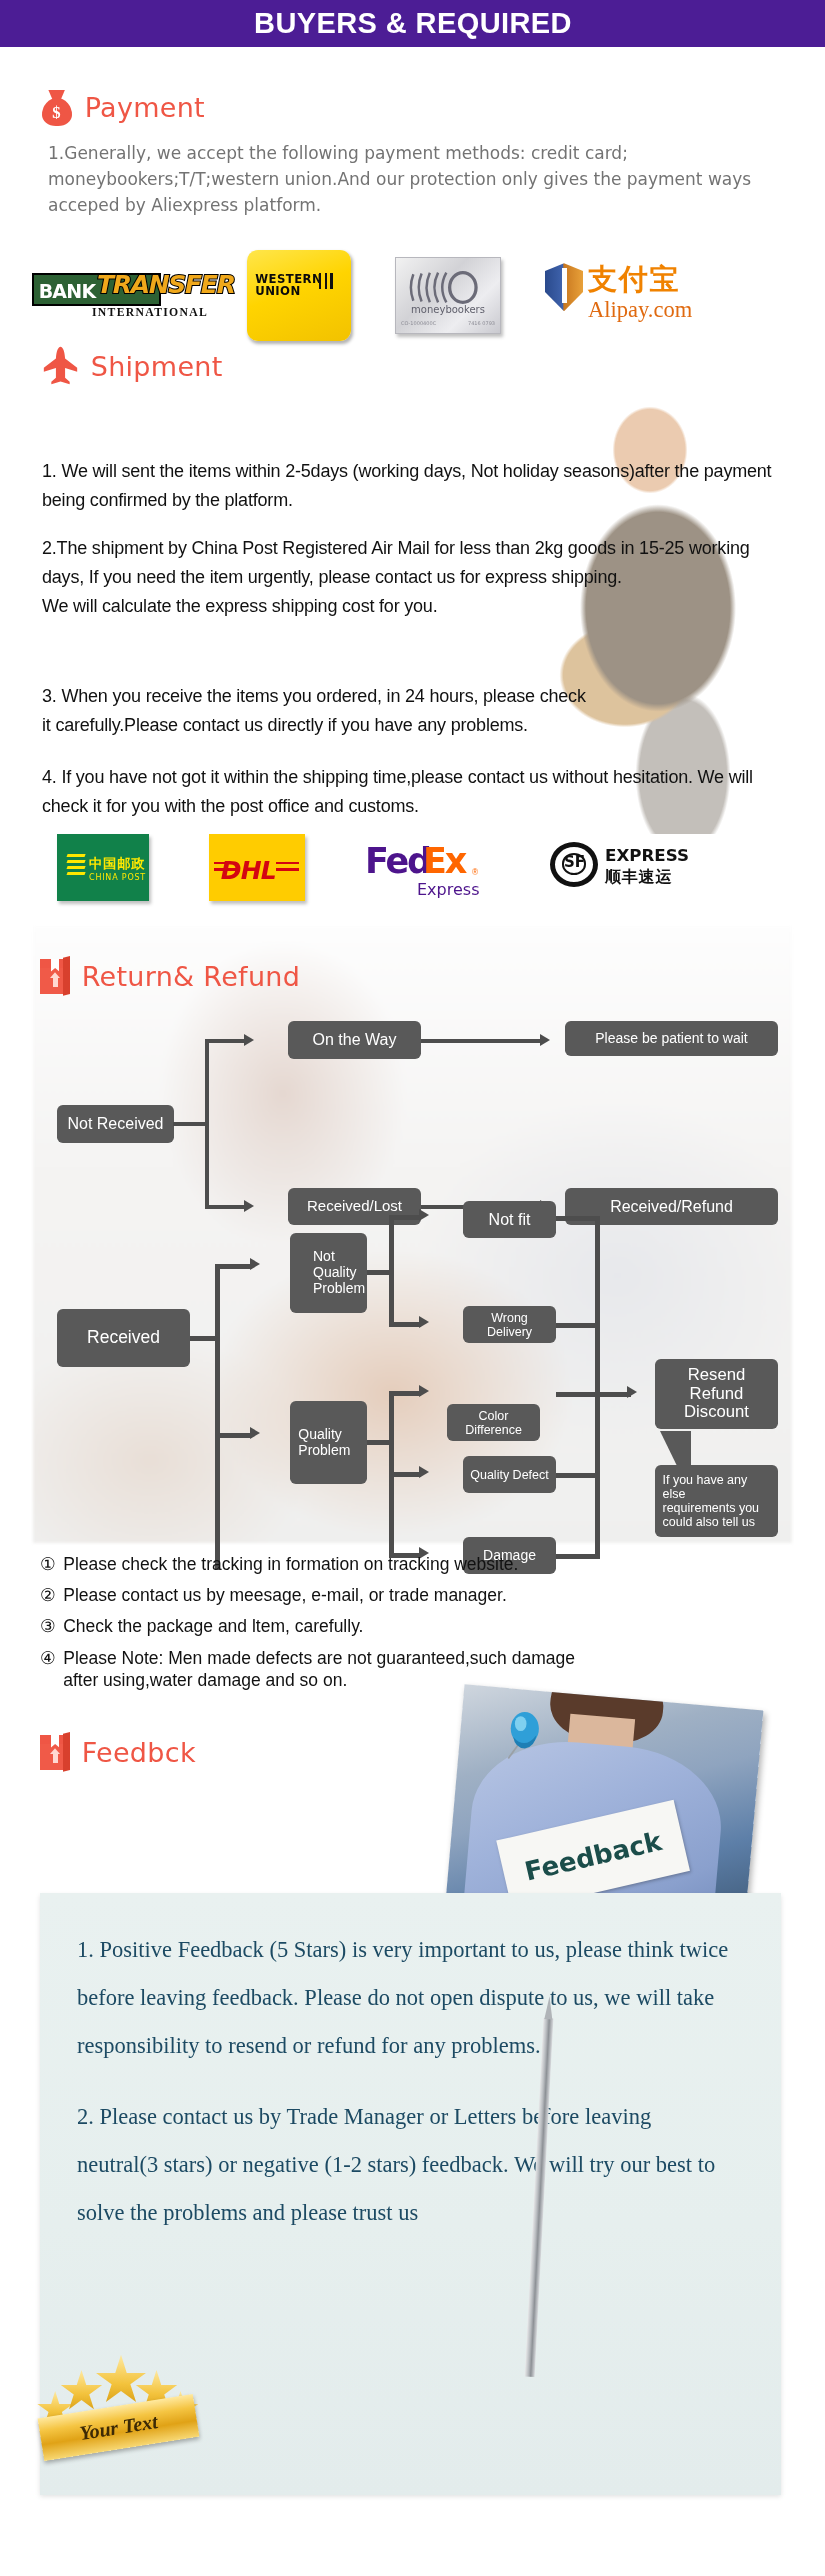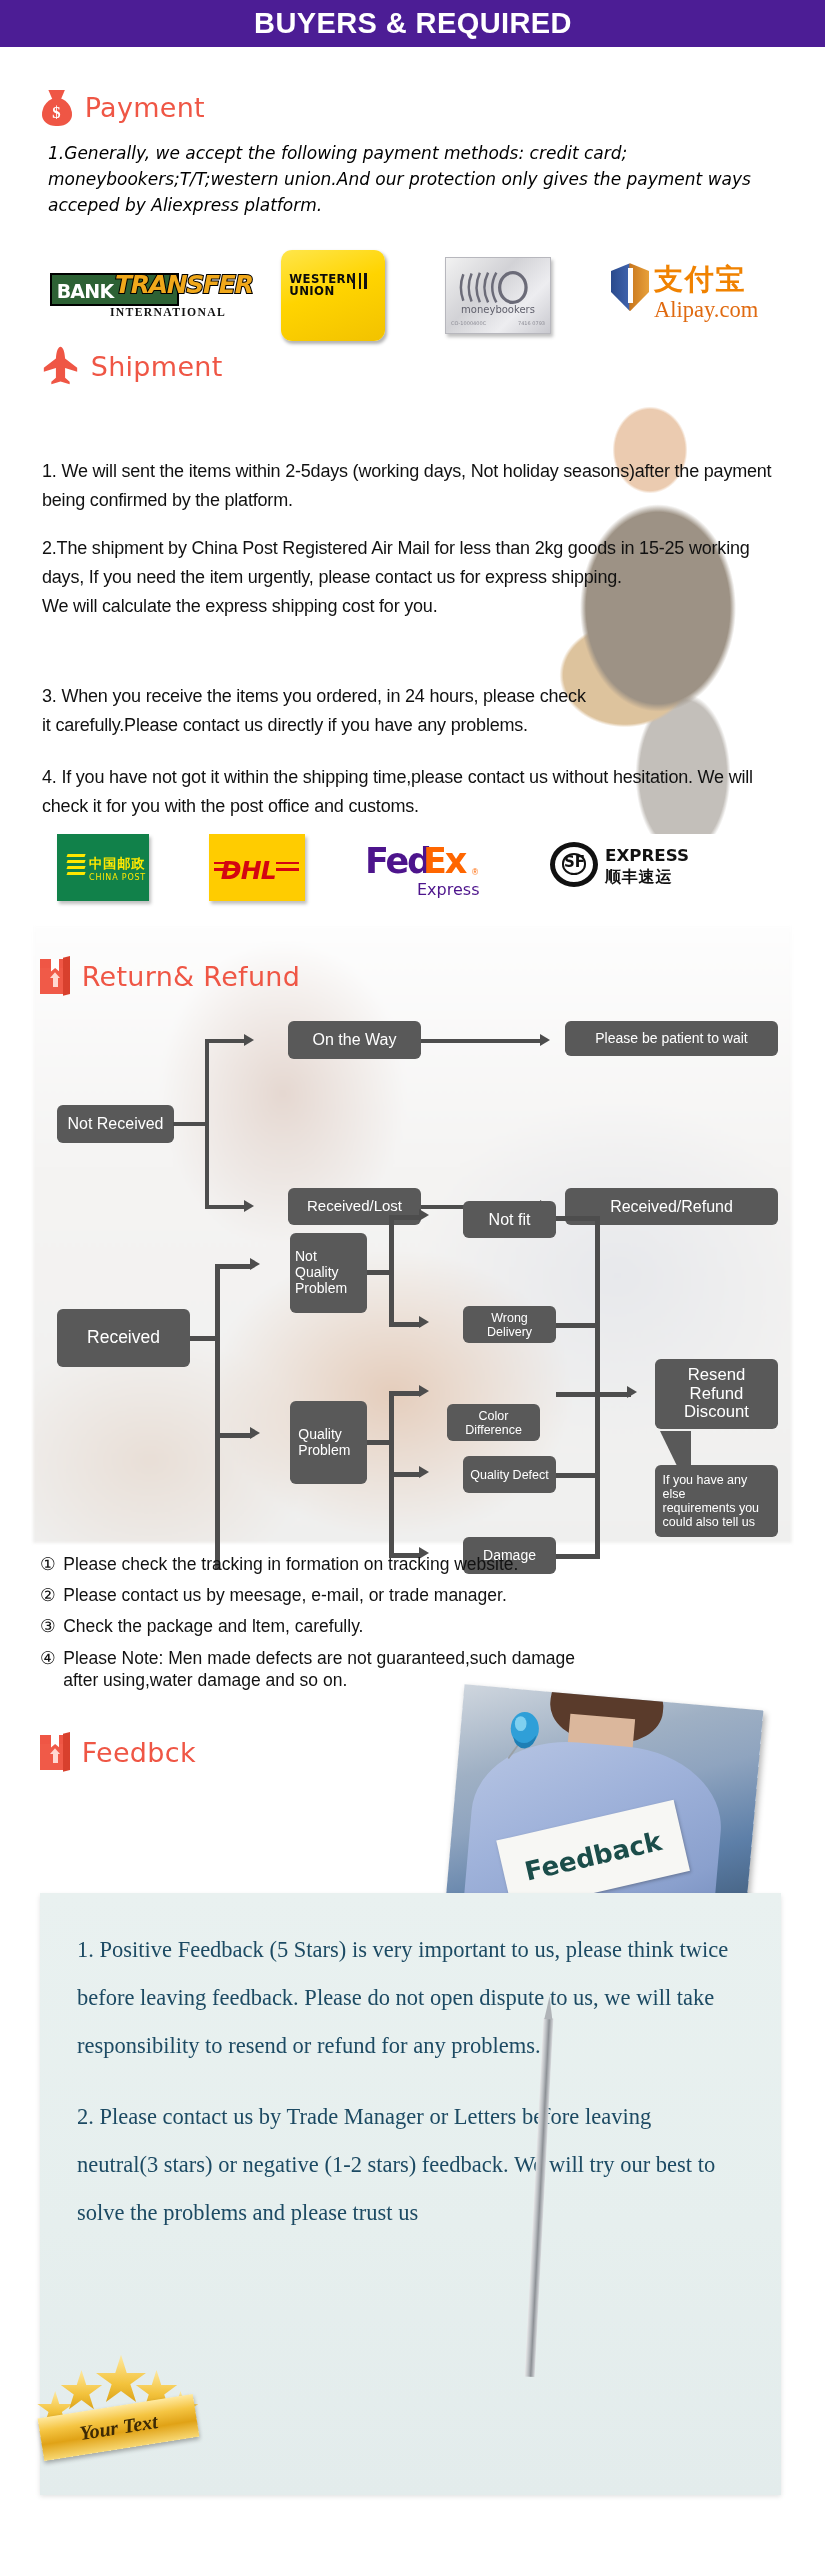--- a/index.html
+++ b/index.html
@@ -85,24 +85,23 @@
     clip-path:polygon(50% 0,100% 100%,0 100%);
   }
   .icon-box .side{
     position:absolute;left:23px;top:-2.5px;width:6.7px;height:38px;background:#d8402d;
     transform:skewY(-14deg);
   }
 
   
   .para{
     position:absolute;
-    color:#000000;
+    color:#737373;
     font-family:"DejaVu Sans", sans-serif;
     white-space:pre-line;
-    font-style:italic;
   }
   .p-pay{
     left:48px;top:140px;width:726px;
     font-size:17px;line-height:26px;
   }
   .ship-text{
     position:absolute;left:42px;width:734px;
     color:#111;
     font-size:18px;line-height:29px;
     font-family:"Liberation Sans", sans-serif;
@@ -408,21 +407,21 @@
     <div class="icon-moneybag">
       <div class="neck"></div>
         <div class="bag"></div>
         <div class="dollar">$</div>
     </div>
     <div class="label">Payment</div>
   </div>
 
   <div class="para p-pay">1.Generally, we accept the following payment methods: credit card; moneybookers;T/T;western union.And our protection only gives the payment ways acceped by Aliexpress platform.</div>
 
-  <div class="logo-row" style="left:50px;top:250px;gap:60px;align-items:center;">
+  <div class="logo-row" style="left:32px;top:250px;gap:44px;align-items:center;">
     <div class="lg-bank">
       <div class="plate"></div>
       <div class="bankword">BANK</div>
       <div class="transfer">TRANSFER</div>
       <div class="intl">INTERNATIONAL</div>
     </div>
 
     <div class="lg-wu">
       <div class="t">
         <div>WESTERN</div>
@@ -561,21 +560,21 @@
     <div class="node" style="left:57px;top:108px;width:133px;height:58px;font-size:17.5px;">Received</div>
 
     <div class="ln" style="left:190px;top:135px;width:29px;height:5px;"></div>
     <div class="ln" style="left:215px;top:65px;width:5px;height:304px;"></div>
 
     <div class="ln" style="left:215px;top:63px;width:37px;height:5px;"></div>
     <div class="arw" style="left:250px;top:57px;"></div>
     <div class="ln" style="left:215px;top:232px;width:37px;height:5px;"></div>
     <div class="arw" style="left:250px;top:226px;"></div>
 
-    <div class="node" style="left:290px;top:32px;width:77px;height:80px;font-size:14px;text-align:left;justify-content:flex-start;padding-left:5px;">Not
+    <div class="node" style="left:290px;top:32px;width:77px;height:80px;font-size:14px;text-align:left;justify-content:flex-start;padding-left:23px;">Not
 Quality
 Problem</div>
     <div class="node" style="left:290px;top:200px;width:77px;height:83px;font-size:14px;text-align:left;justify-content:flex-start;padding-left:8.3px;">Quality
 Problem</div>
 
     <div class="ln" style="left:367px;top:69px;width:25px;height:5px;"></div>
     <div class="ln" style="left:389px;top:16.7px;width:5px;height:108px;"></div>
     <div class="ln" style="left:389px;top:14px;width:32px;height:5px;"></div>
     <div class="arw" style="left:419px;top:8.3px;"></div>
     <div class="ln" style="left:389px;top:121px;width:32px;height:5px;"></div>

